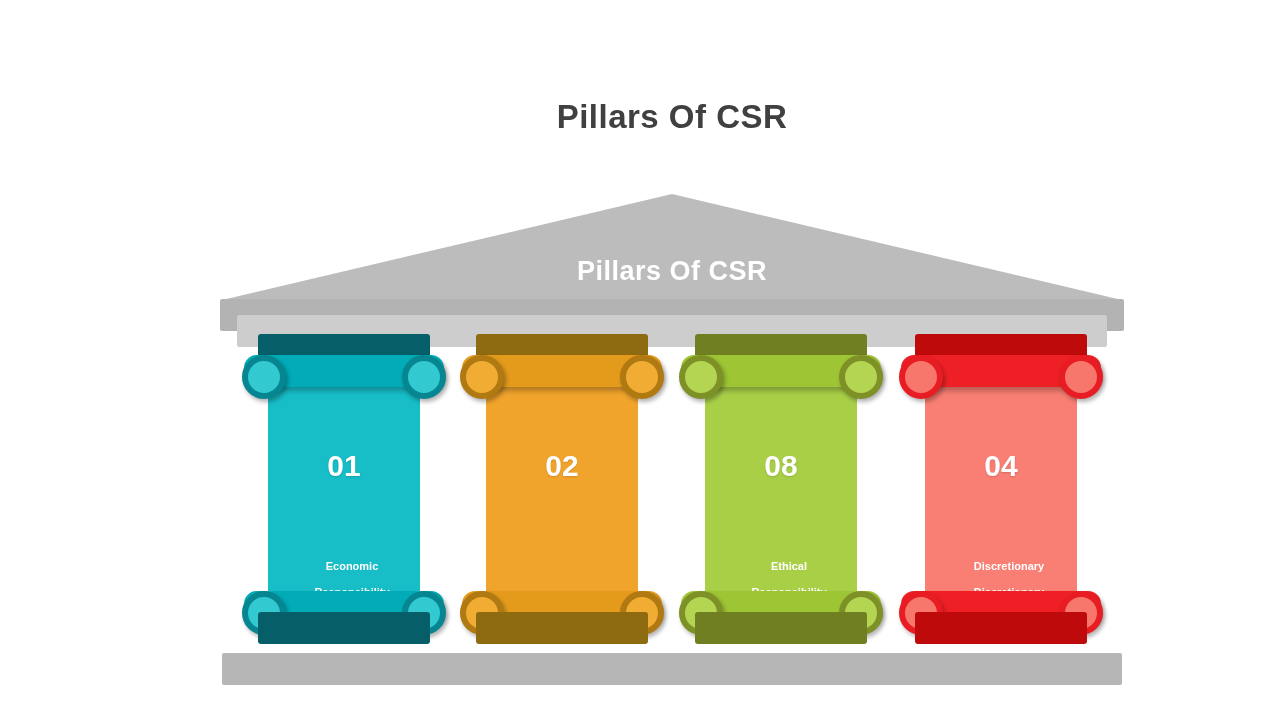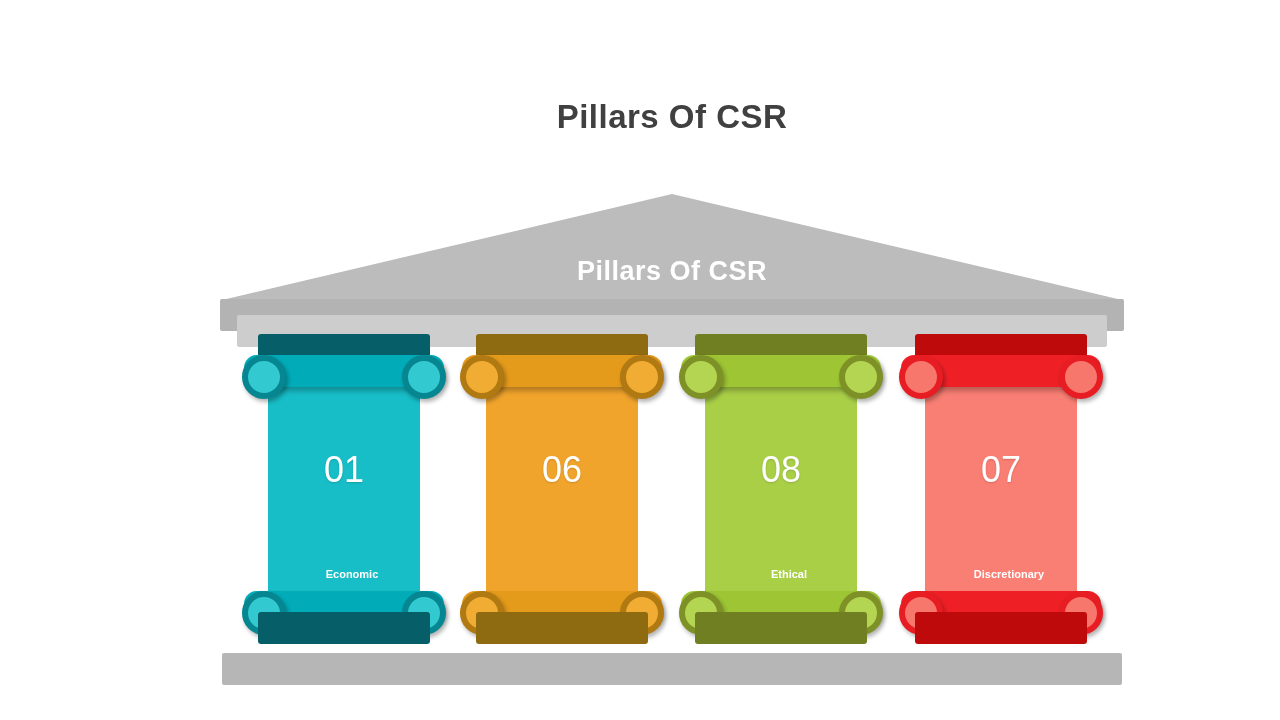--- a/index.html
+++ b/index.html
@@ -101,22 +101,22 @@
     left: 24px;
     top: 33px;
     bottom: 33px;
     width: 152px;
     background: var(--body, #999);
     text-align: center;
     color: var(--pillar-text, #ffffff);
   }
   .pillar .num {
     margin-top: 50px;
-    font-size: 36px;
-    font-weight: 400;
+    font-size: 30px;
+    font-weight: 700;
     text-shadow: 0 1px 2px rgba(0,0,0,0.15);
   }
   .pillar .label {
     margin: 38px auto 0;
     width: 136px;
     font-size: 11px;
     line-height: 26px;
     font-weight: 700;
   }
 
@@ -170,21 +170,21 @@
     <div class="cap bottom">
       <span class="knob left"></span>
       <span class="knob right"></span>
     </div>
     <div class="bar bottom"></div>
   </div>
 
   <div class="pillar" style="left: 430px; --body: #f0a42c; --capital: #e49a1b; --bar: #8e6a11; --knob-ring: #b07911; --knob-dot: #f1ac33;">
     <div class="bar top"></div>
     <div class="body">
-      <div class="num">06</div>
+      <div class="num">02</div>
     </div>
     <div class="cap top">
       <span class="knob left"></span>
       <span class="knob right"></span>
     </div>
     <div class="cap bottom">
       <span class="knob left"></span>
       <span class="knob right"></span>
     </div>
     <div class="bar bottom"></div>
@@ -203,21 +203,21 @@
     <div class="cap bottom">
       <span class="knob left"></span>
       <span class="knob right"></span>
     </div>
     <div class="bar bottom"></div>
   </div>
 
   <div class="pillar" style="left: 869px; --body: #f97e73; --capital: #ee2026; --bar: #be0a0a; --knob-ring: #e81d23; --knob-dot: #f7776d;">
     <div class="bar top"></div>
     <div class="body">
-      <div class="num">07</div>
+      <div class="num">04</div>
       <div class="label">Discretionary Discretionary</div>
     </div>
     <div class="cap top">
       <span class="knob left"></span>
       <span class="knob right"></span>
     </div>
     <div class="cap bottom">
       <span class="knob left"></span>
       <span class="knob right"></span>
     </div>

